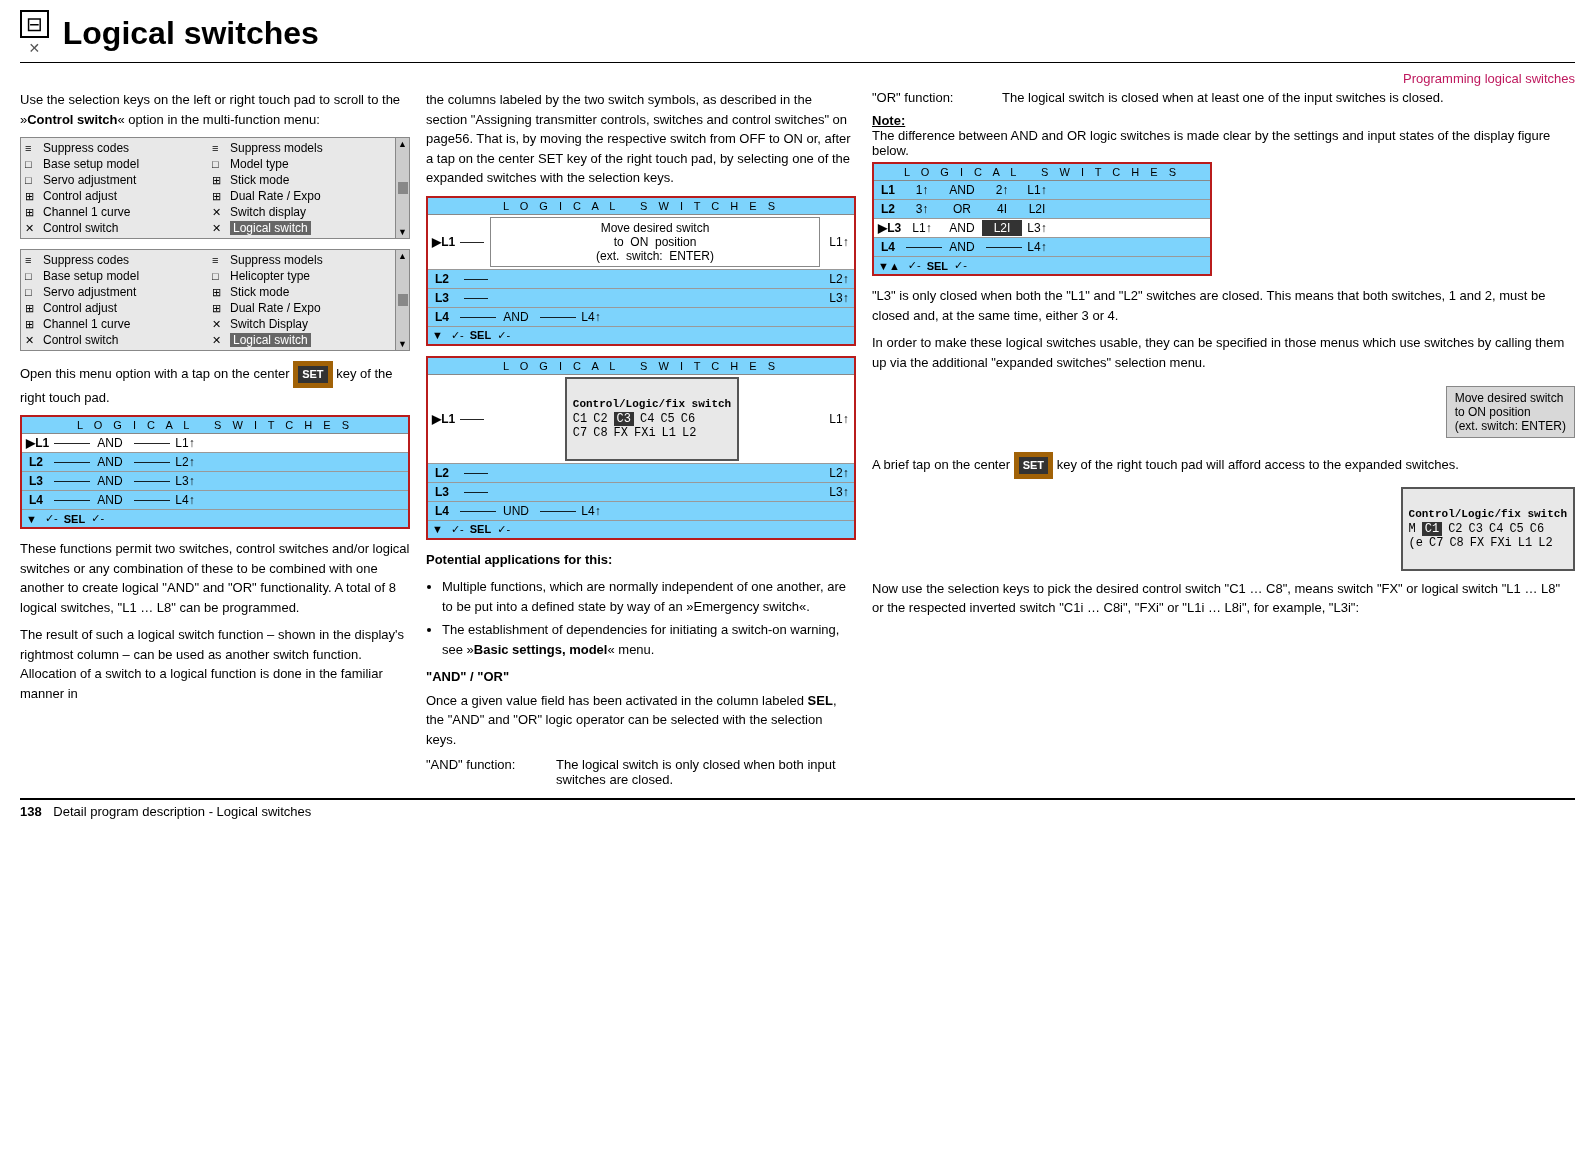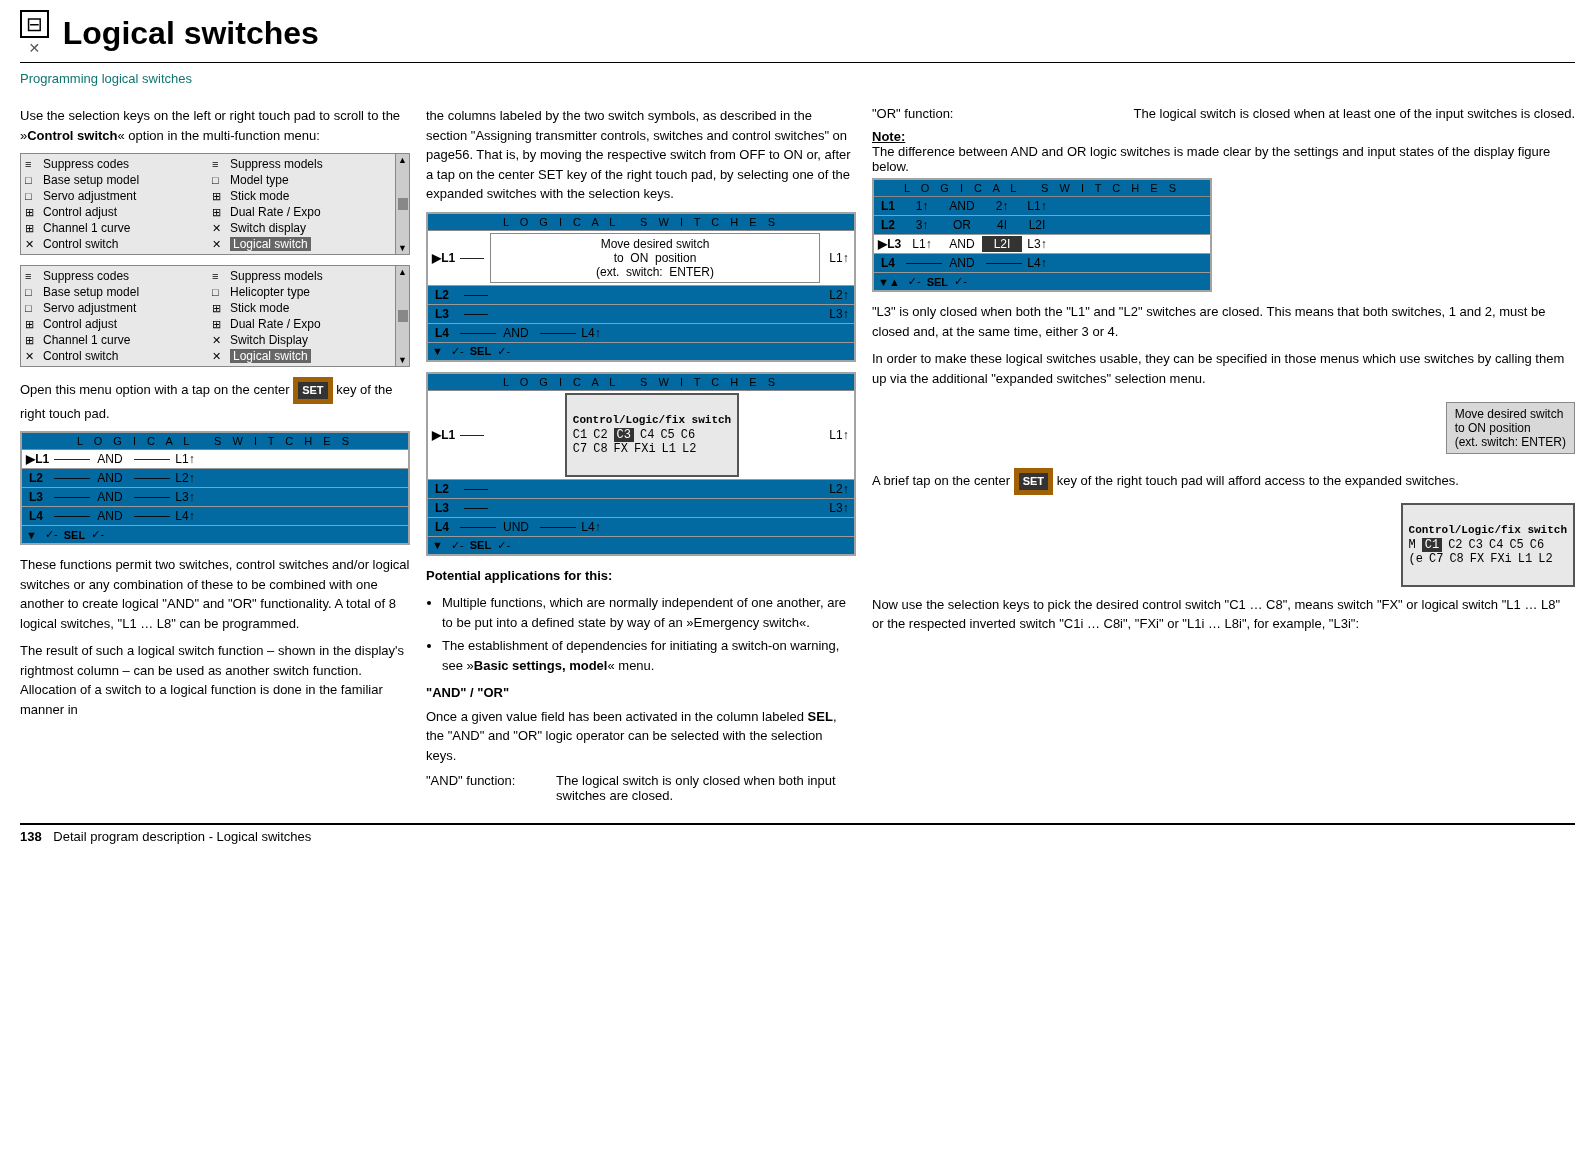--- a/index.html
+++ b/index.html
@@ -32,24 +32,24 @@
       align-items: center;
       margin-right: 14px;
       font-size: 22px;
     }
     .header-title {
       font-size: 32px;
       font-weight: bold;
     }
 
     .subtitle {
-      text-align: left;
-      font-size: 13px;
-      margin-bottom: 20px;
-      color: #0f766e;
+      text-align: right;
+      font-size: 13px;
+      margin-bottom: 4px;
+      color: #be185d;
     }
 
     
     .main-columns {
       display: flex;
       gap: 16px;
       align-items: flex-start;
     }
 
     .col-left {
@@ -116,22 +116,22 @@
       font-size: 9px;
     }
     .menu-scroll-thumb {
       background: #888;
       width: 10px;
       height: 12px;
     }
 
     
     .ls-table-container {
-      border: 2px solid #a3a3a3;
-      background: #0369a1;
+      border: 2px solid #b91c1c;
+      background: #7dd3fc;
       margin-bottom: 10px;
       font-size: 12px;
     }
     .ls-table-header {
       display: flex;
       justify-content: center;
       letter-spacing: 4px;
       font-size: 11px;
       font-weight: normal;
       padding: 2px 0;
@@ -225,21 +225,21 @@
       font-size: 11px;
       font-weight: bold;
       padding: 0 4px;
       border: 5px solid #a16207;
     }
 
     
     .footer {
       border-top: 2px solid #000;
       padding-top: 4px;
-      margin-top: 12px;
+      margin-top: 3px;
       font-size: 13px;
     }
     .footer .page-num {
       font-weight: bold;
       margin-right: 8px;
     }
 
     
     .ctrl-popup {
       background: #e8e8e8;
@@ -587,21 +587,21 @@
       </tbody>
         </table>
     </div>
 
     <div class="col-right">
 
       <table style="width:100%; margin-bottom:8px; font-size:13px; border-collapse:collapse;">
         <tbody>
             <tr>
           <td style="vertical-align:top; width:130px;">"OR" function:</td>
-          <td style="vertical-align:top;text-align:right;">The logical switch is closed when at least one of the input switches is closed.</td>
+          <td style="vertical-align:top;">The logical switch is closed when at least one of the input switches is closed.</td>
         </tr>
       </tbody>
         </table>
 
       <div class="note-block">
         <div class="note-underline bold">Note:</div>
         <div class="note-italic">The difference between AND and OR logic switches is made clear by the settings and input states of the display figure below.</div>
       </div>
 
       <div class="ls-table-container" style="max-width:340px;">

